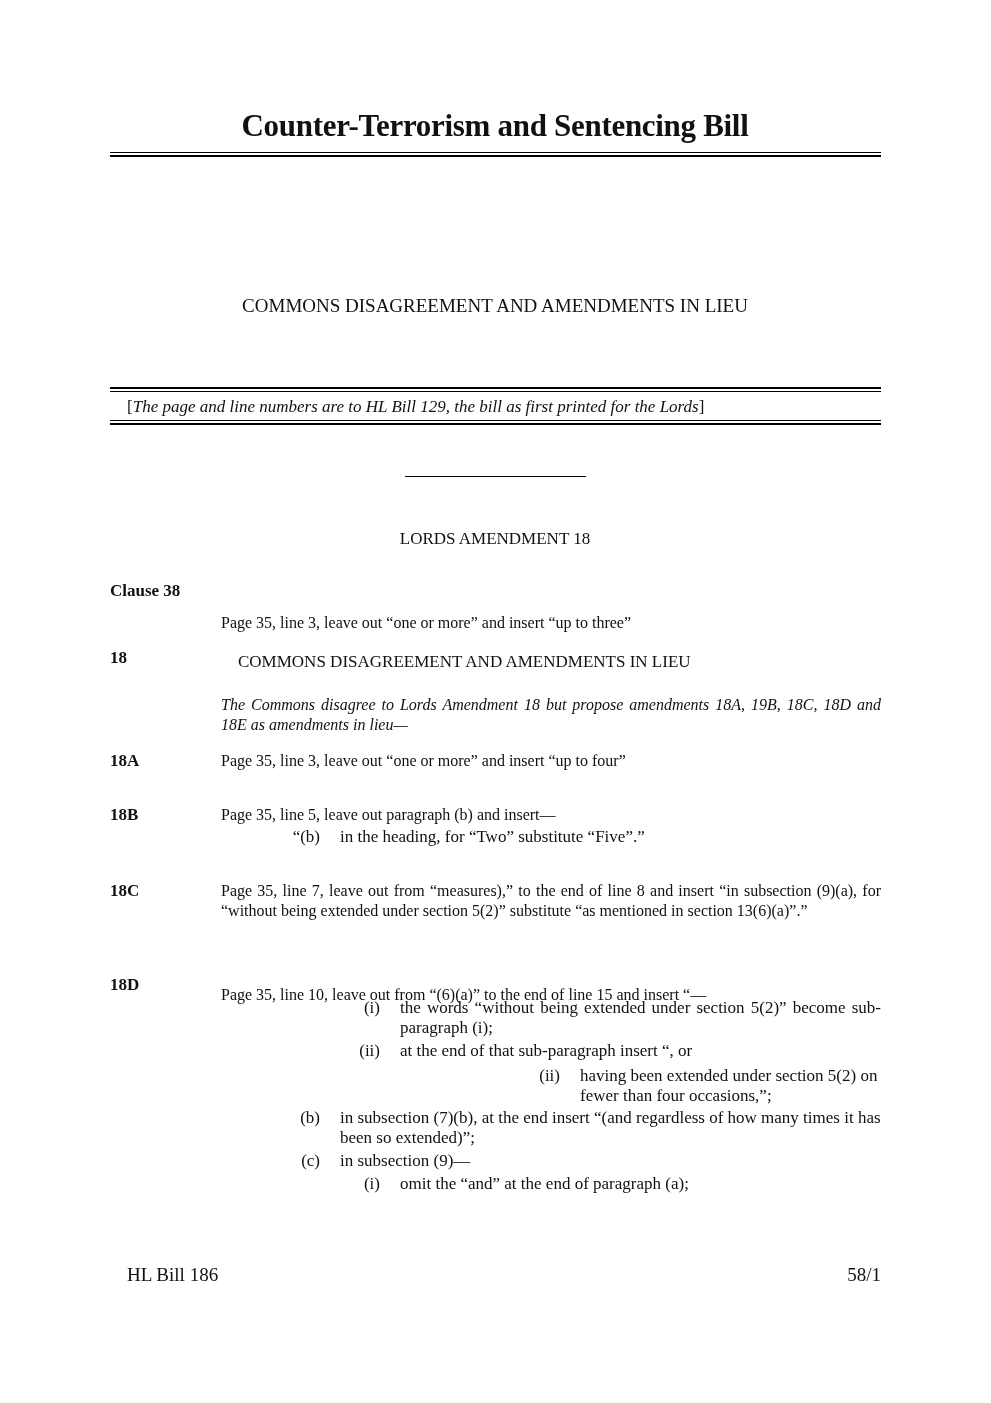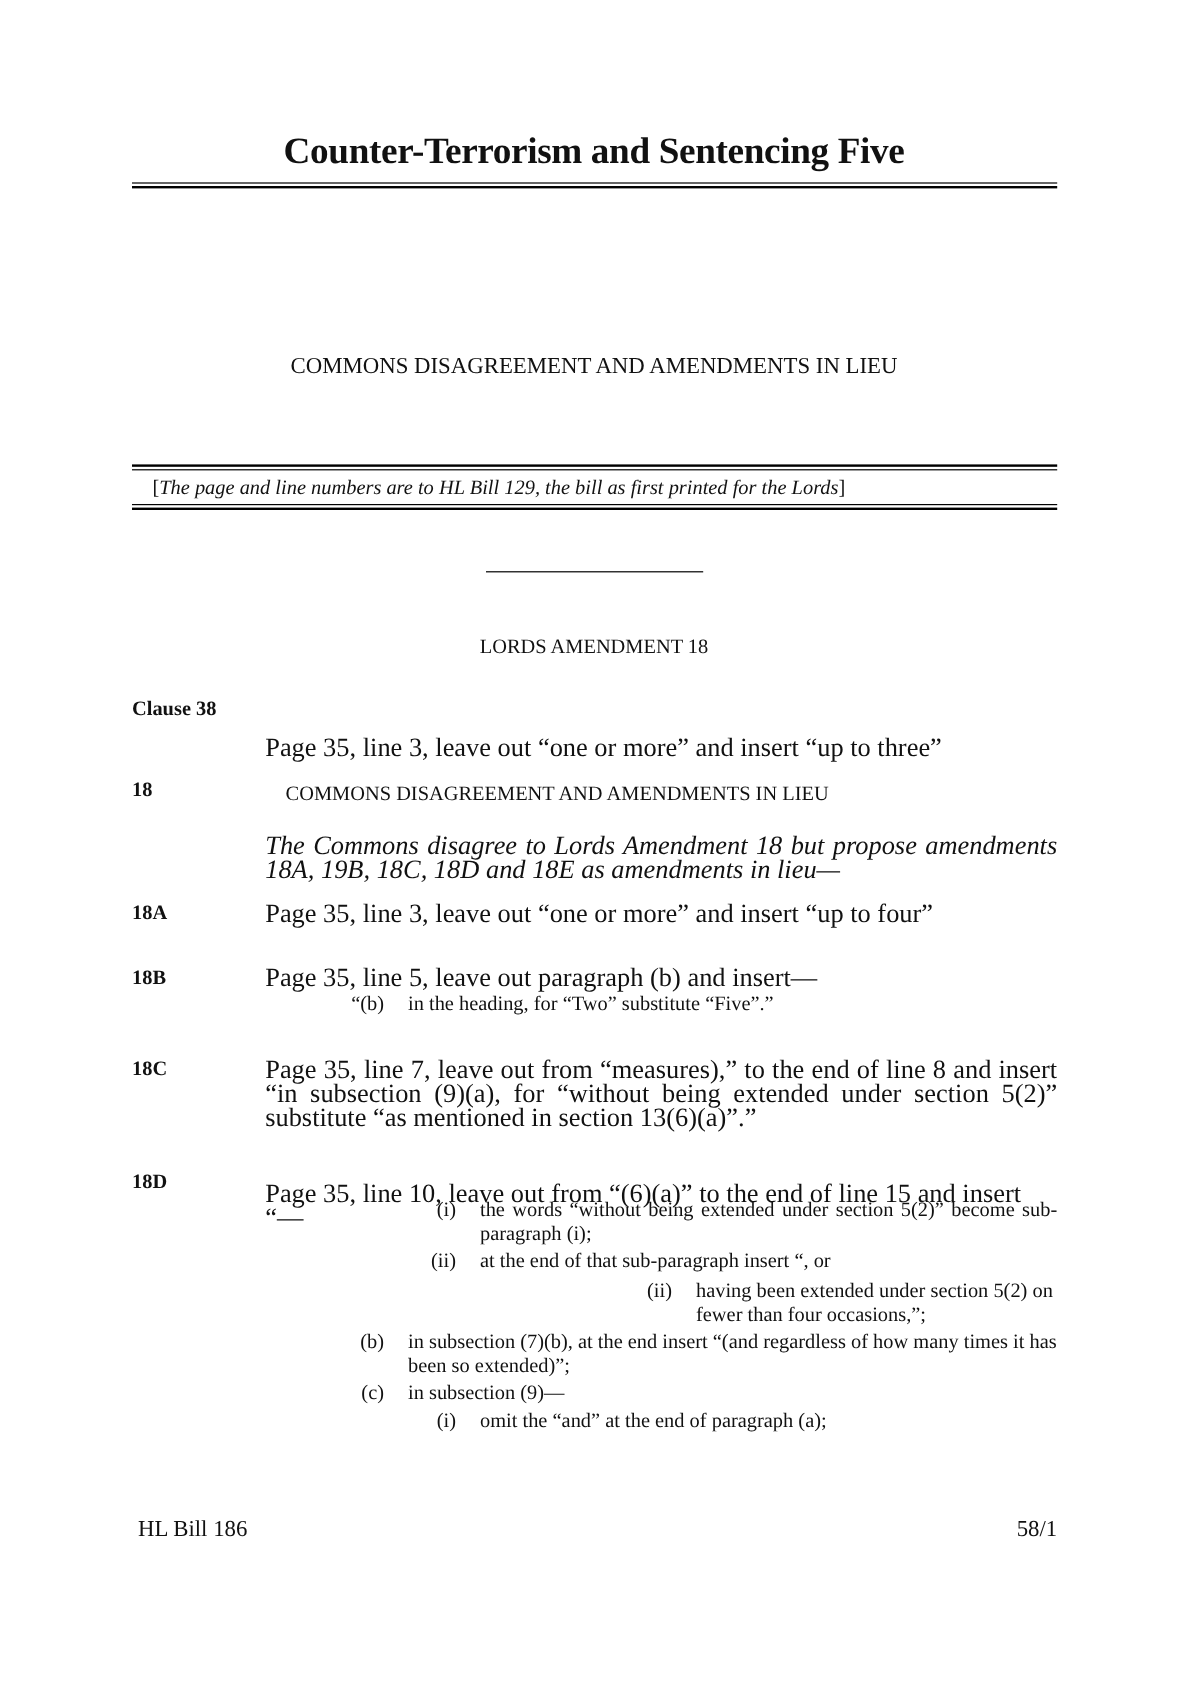--- a/index.html
+++ b/index.html
@@ -18,33 +18,33 @@
       left: 110px; width: 770px; top: 295px; text-align: center; font-size: 19px;
     }
     .note {
       left: 127px; width: 770px; top: 397px; text-align: left; font-size: 17px;
     }
     .note i { font-style: italic; }
     .short-rule { position: absolute; left: 405px; width: 181px; height: 1px; background: #000; top: 476px; }
     .lords-amend { left: 110px; width: 770px; top: 529px; text-align: center; font-size: 17px; }
     .clause { left: 110px; width: 770px; top: 581px; text-align: left; font-size: 17px; font-weight: bold; }
     .num { left: 110px; font-size: 17px; font-weight: bold; }
-    .txt { left: 221px; width: 660px; font-size: 22px; line-height: 20px; }
+    .txt { left: 221px; width: 660px; font-size: 16px; line-height: 20px; }
     .just { text-align: justify; }
     .sub-heading { left: 221px; width: 660px; top: 652px; font-size: 17px; text-align: left; padding-left: 17px; box-sizing: border-box; }
     .italic { font-style: italic; }
     .lbl { font-size: 17px; position: absolute; text-align: right; }
     .sub { font-size: 17px; position: absolute; line-height: 20px; }
-    .footer-l { left: 115px; top: 1264px; font-size: 19px; }
+    .footer-l { left: 127px; top: 1264px; font-size: 19px; }
     .footer-r { right: 110px; top: 1264px; font-size: 19px; }
   </style>
 </head>
 <body>
 
-<div class="abs title">Counter-Terrorism and Sentencing Five</div>
+<div class="abs title">Counter-Terrorism and Sentencing Bill</div>
 <div class="rule-thin" style="top:152px;"></div>
 <div class="rule-thick" style="top:155px;"></div>
 
 <div class="abs heading1">COMMONS DISAGREEMENT AND AMENDMENTS IN LIEU</div>
 
 <div class="rule-thick" style="top:387px;"></div>
 <div class="rule-thin" style="top:391px;"></div>
 <div class="abs note">
   <span>[</span><i>The page and line numbers are to HL Bill 129, the bill as first printed for the Lords</i><span>]</span>
 </div>

